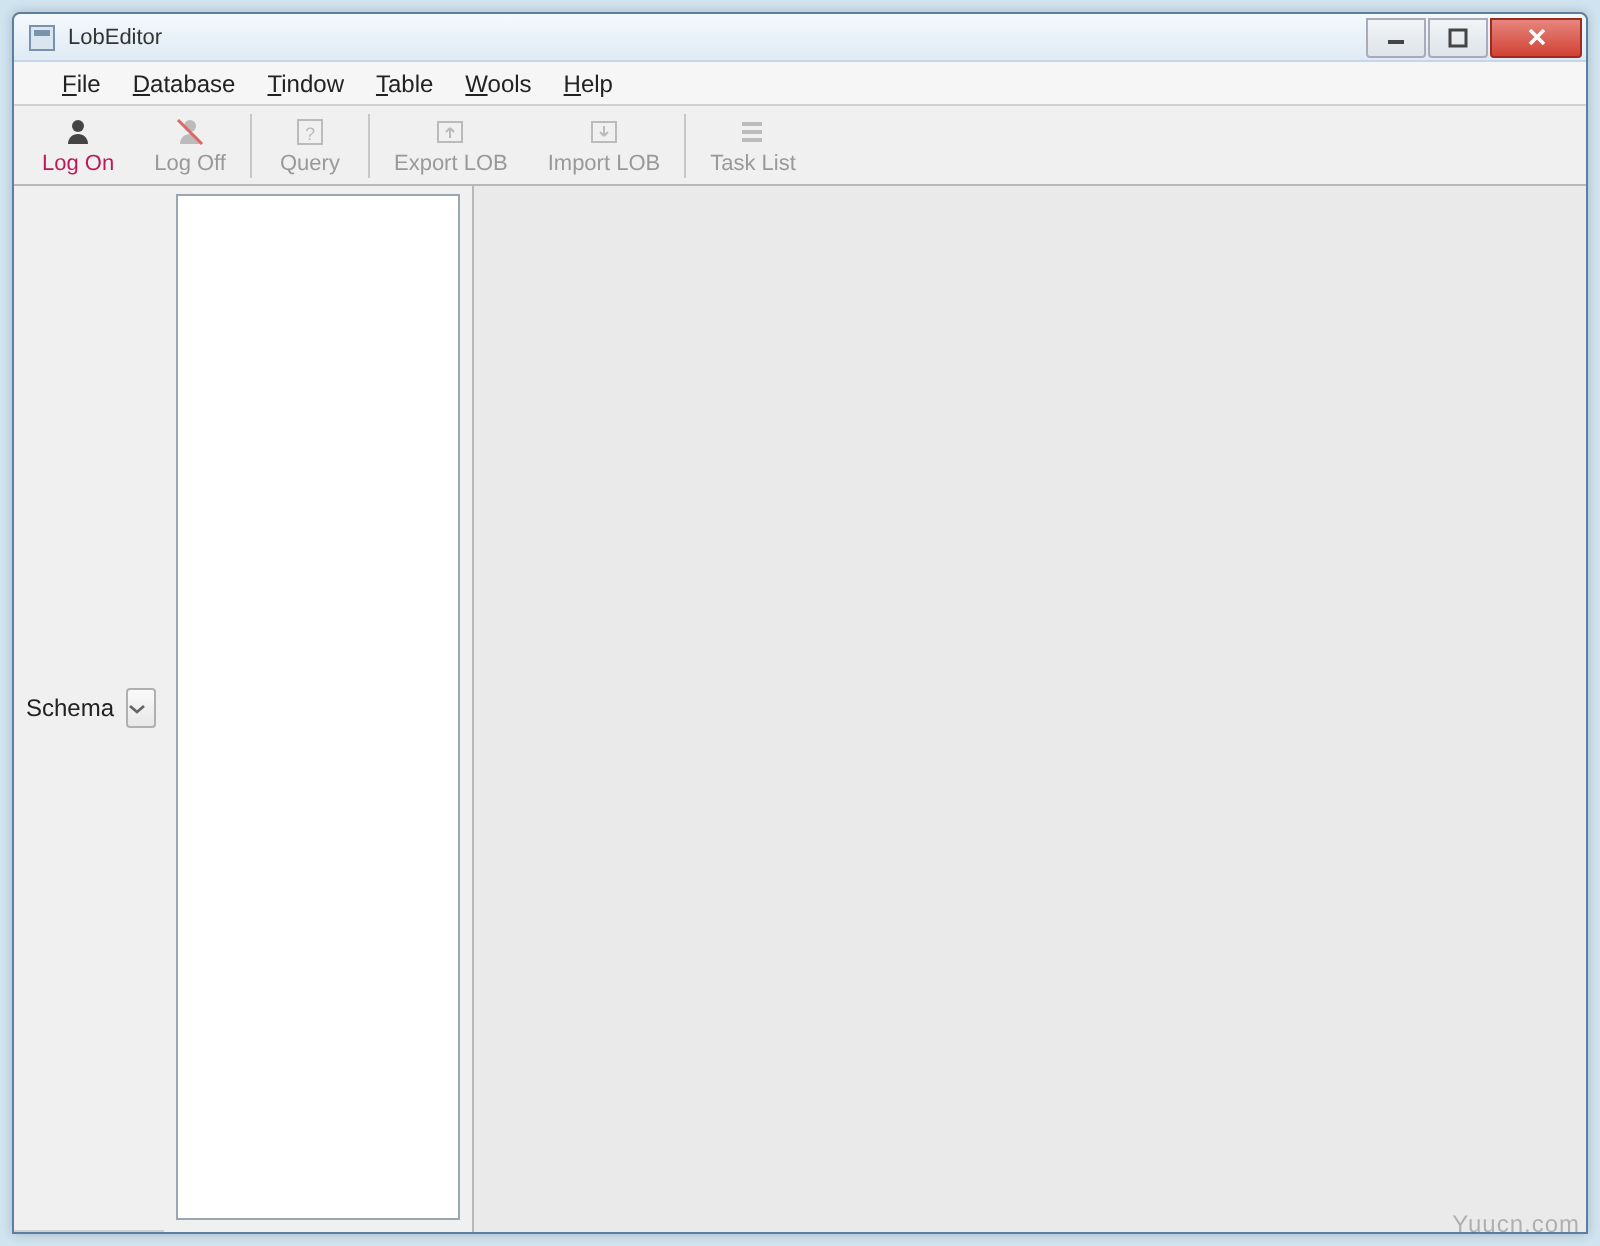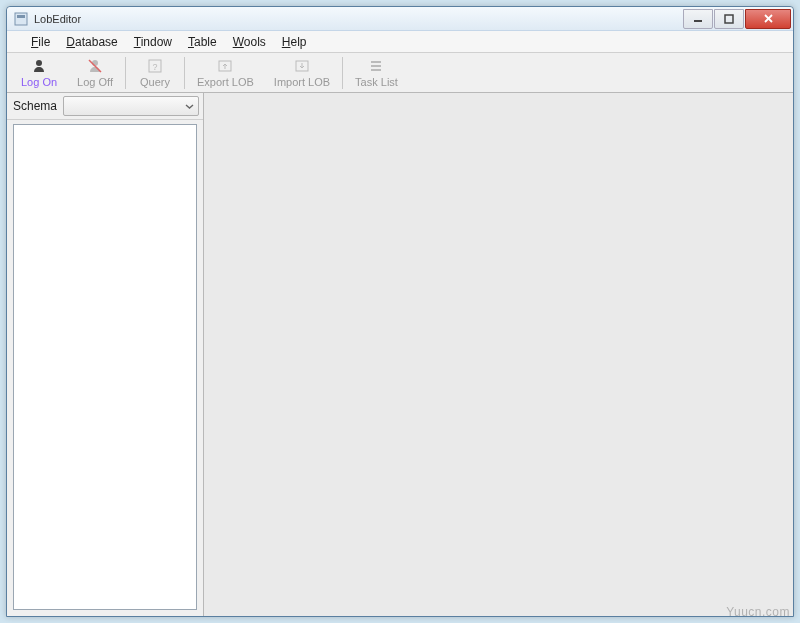--- a/index.html
+++ b/index.html
@@ -87,40 +87,40 @@
     display: flex;
     flex-direction: column;
     align-items: center;
     justify-content: center;
     padding: 2px 10px;
     min-width: 54px;
     height: 38px;
     color: #999;
     cursor: pointer;
   }
-  .tool-btn.enabled { color: #8b5cf6; text-align: right; }
+  .tool-btn.enabled { color: #be185d; text-align: right; }
   .tool-btn .ticon {
     width: 18px; height: 18px;
     display: flex; align-items: center; justify-content: center;
   }
   .tool-btn .tlabel { font-size: 11px; margin-top: 1px; white-space: nowrap; }
   .tool-sep {
     width: 1px; height: 32px;
     background: #c8c8c8;
     margin: 0 2px;
   }
   .body-area {
     flex: 1;
     display: flex;
     min-height: 0;
   }
   .left-pane {
-    width: 197px;
-    display: flex;
-    flex-direction: column;
+    width: 230px;
+    display: flex;
+    flex-direction: row;
     border-right: 1px solid #b8b8b8;
     background: #f0f0f0;
   }
   .schema-row {
     display: flex;
     align-items: center;
     padding: 3px 4px;
     gap: 4px;
     border-bottom: 1px solid #d0d0d0;
   }

